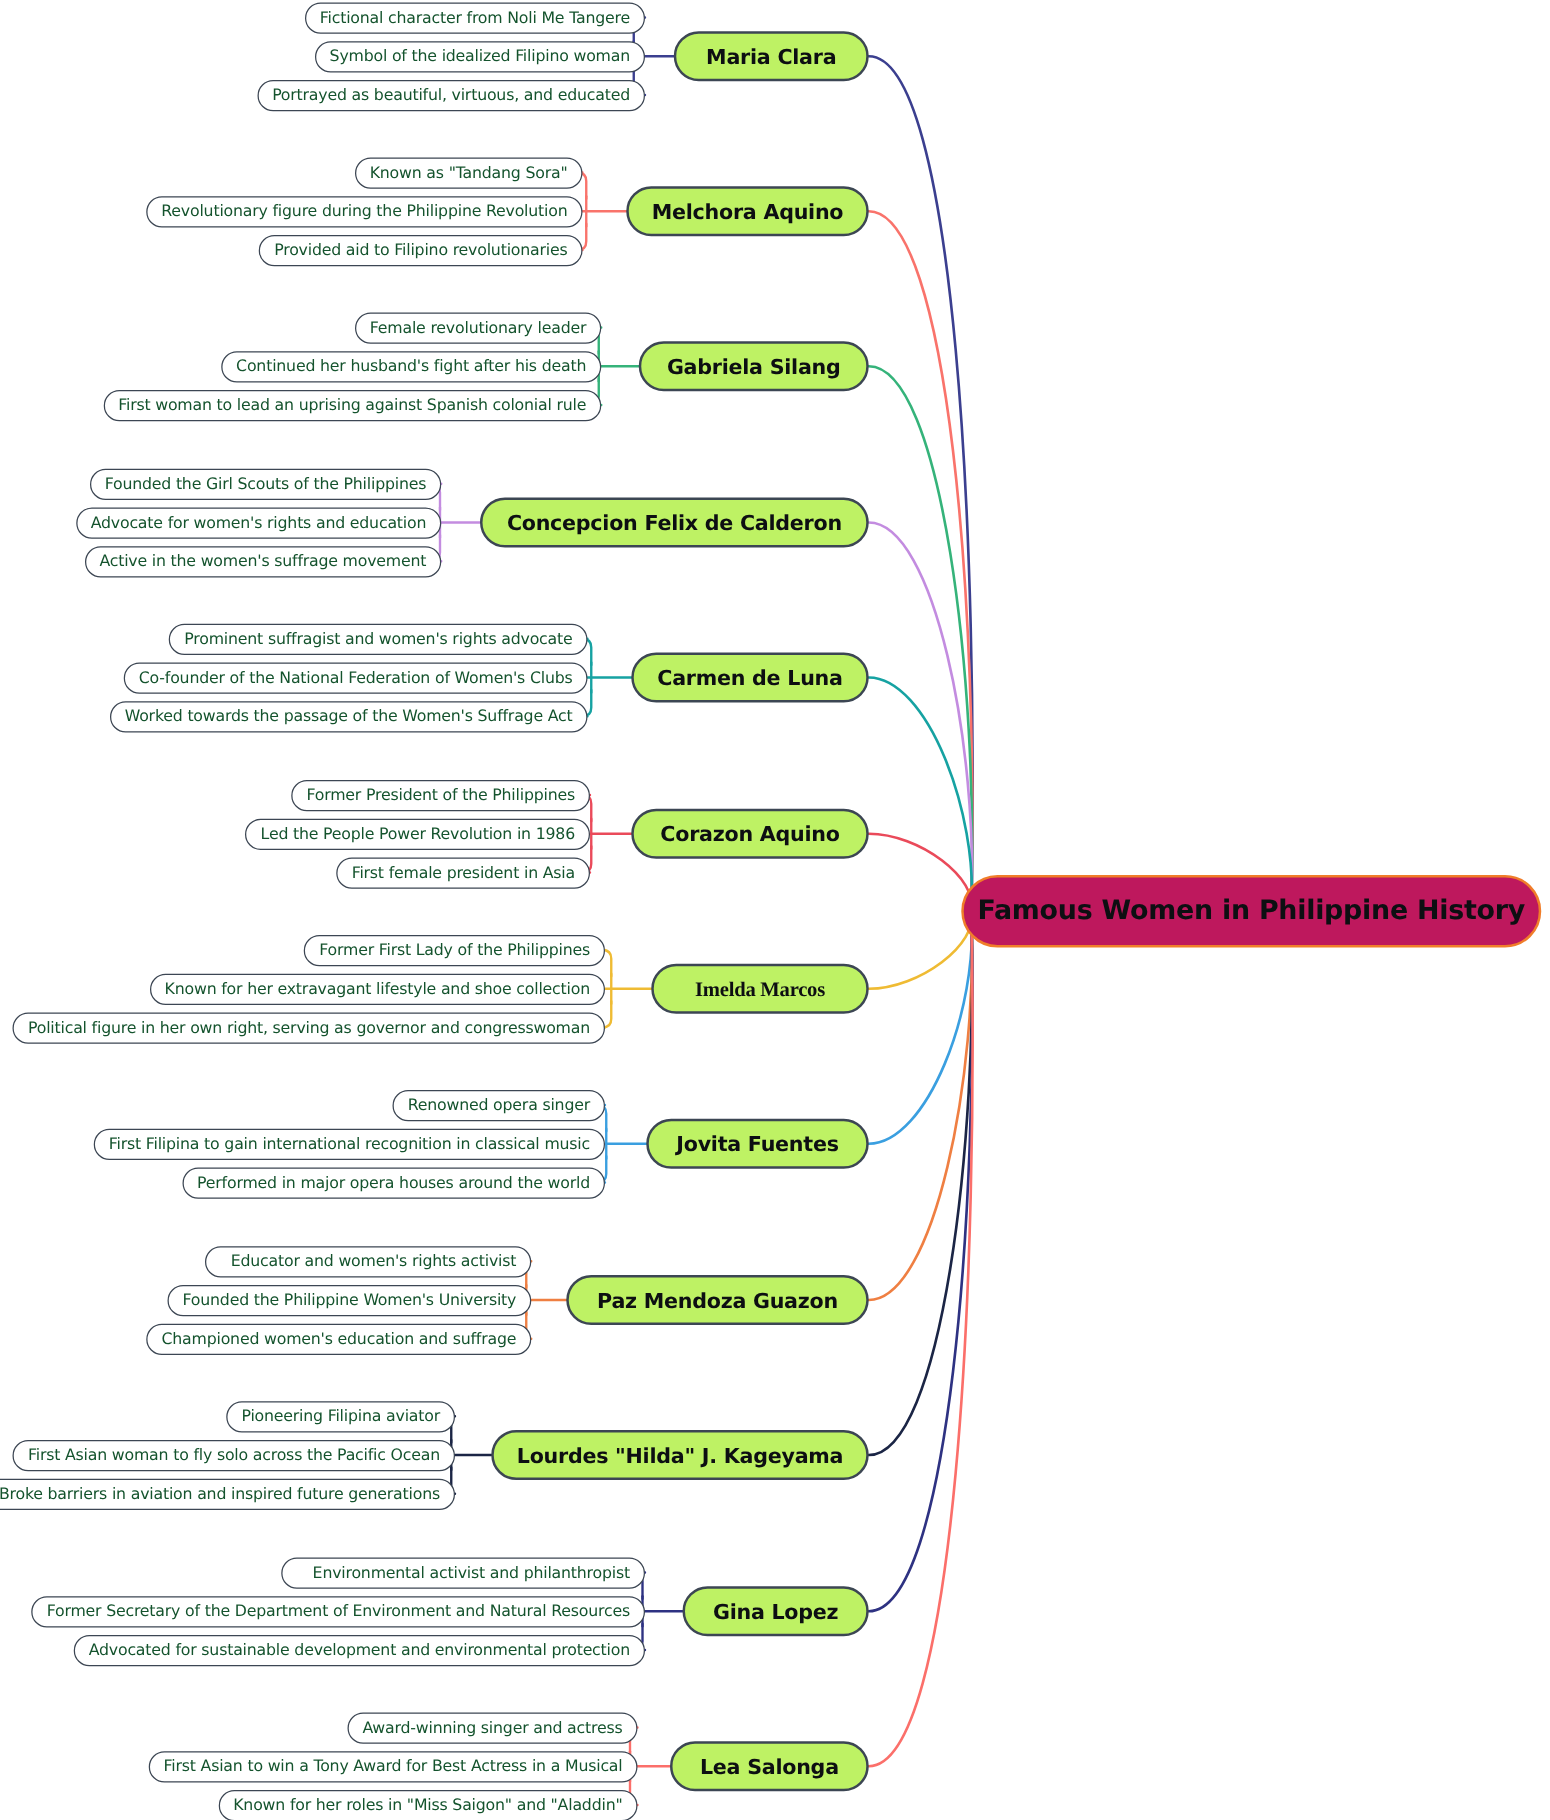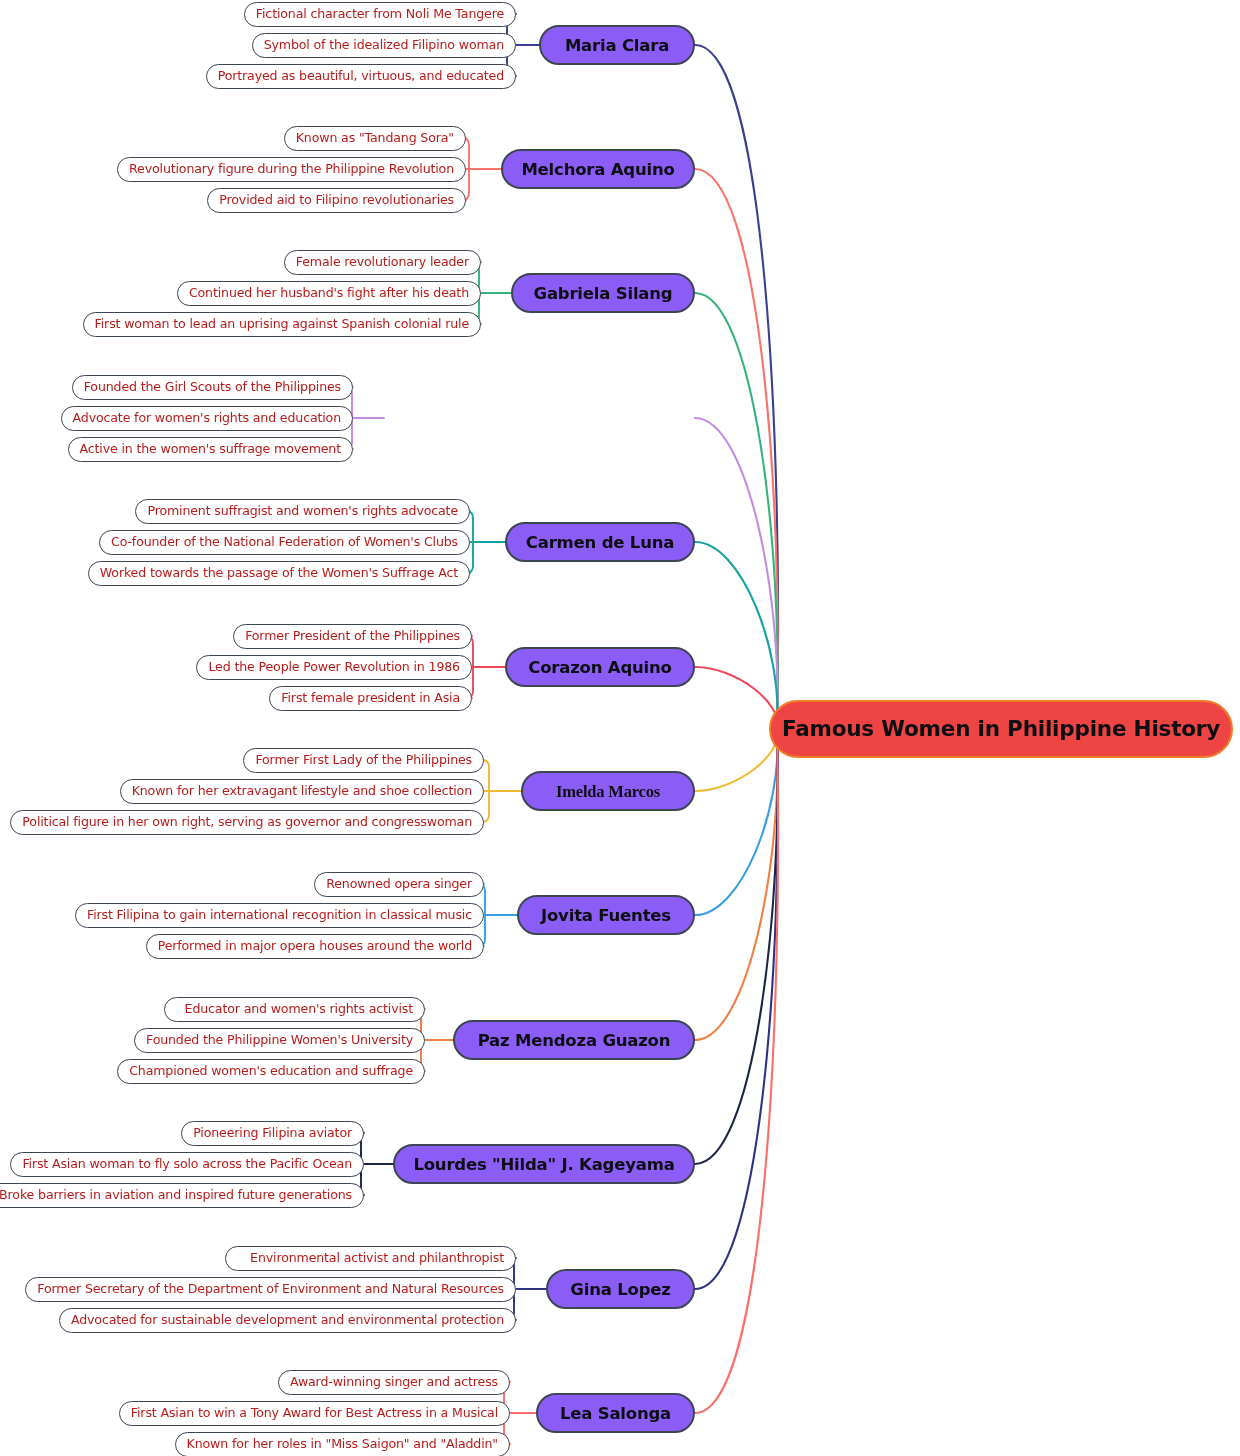--- a/index.html
+++ b/index.html
@@ -34,56 +34,56 @@
   }
 
   .leaf-node {
     position: absolute;
     box-sizing: border-box;
     height: 25px;
     line-height: 21px;
     background: #ffffff;
     border: 1.6px solid #3c4653;
     border-radius: 13px;
-    color: #b91c1c;
+    color: #14532d;
     font-size: 12.6px;
     font-family: "DejaVu Sans", sans-serif;
     white-space: nowrap;
     padding: 0 11px;
     text-align: center;
     letter-spacing: -0.15px;
   }
 
   .branch-node {
     position: absolute;
     box-sizing: border-box;
     height: 40px;
     line-height: 37px;
-    background: #8b5cf6;
+    background: #bef264;
     border: 2px solid #3c4653;
     border-radius: 21px;
     color: #0d0f12;
     font-size: 16.5px;
     font-weight: bold;
     font-family: "DejaVu Sans", sans-serif;
     white-space: nowrap;
     padding: 0 18px;
     text-align: center;
     letter-spacing: -0.2px;
   }
 
   .root-node {
     position: absolute;
     box-sizing: border-box;
     left: 769px;
     top: 700px;
     width: 464px;
     height: 58px;
     line-height: 54px;
-    background: #ef4444;
+    background: #be185d;
     border: 2.6px solid #f07d2a;
     border-radius: 30px;
     color: #0d0f12;
     font-size: 21.5px;
     font-weight: bold;
     font-family: "DejaVu Sans", sans-serif;
     white-space: nowrap;
     text-align: center;
     letter-spacing: -0.2px;
   }
@@ -166,20 +166,21 @@
       <div class="leaf-node" style="top: 157px; right: 774px;">Revolutionary figure during the Philippine Revolution</div>
       <div class="leaf-node" style="top: 188px; right: 774px;">Provided aid to Filipino revolutionaries</div>
       <div class="branch-node" style="left: 501px; top: 149px; width: 194px;">Melchora Aquino</div>
       <div class="leaf-node" style="top: 250px; right: 759px; margin-left: 32px;">Female revolutionary leader</div>
       <div class="leaf-node" style="top: 281px; right: 759px;">Continued her husband's fight after his death</div>
       <div class="leaf-node" style="top: 312px; right: 759px;">First woman to lead an uprising against Spanish colonial rule</div>
       <div class="branch-node" style="left: 511px; top: 273px; width: 184px;">Gabriela Silang</div>
       <div class="leaf-node" style="top: 375px; right: 887px;">Founded the Girl Scouts of the Philippines</div>
       <div class="leaf-node" style="top: 406px; right: 887px;">Advocate for women's rights and education</div>
       <div class="leaf-node" style="top: 437px; right: 887px;">Active in the women's suffrage movement</div>
+      <div class="branch-node" style="left: 384px; top: 398px; width: 311px;">Concepcion Felix de Calderon</div>
       <div class="leaf-node" style="top: 499px; right: 770px; margin-left: 25px;">Prominent suffragist and women's rights advocate</div>
       <div class="leaf-node" style="top: 530px; right: 770px;">Co-founder of the National Federation of Women's Clubs</div>
       <div class="leaf-node" style="top: 561px; right: 770px;">Worked towards the passage of the Women's Suffrage Act</div>
       <div class="branch-node" style="left: 505px; top: 522px; width: 190px;">Carmen de Luna</div>
       <div class="leaf-node" style="top: 624px; right: 768px;">Former President of the Philippines</div>
       <div class="leaf-node" style="top: 655px; right: 768px;">Led the People Power Revolution in 1986</div>
       <div class="leaf-node" style="top: 686px; right: 768px;">First female president in Asia</div>
       <div class="branch-node" style="left: 505px; top: 647px; width: 190px;">Corazon Aquino</div>
       <div class="leaf-node" style="top: 748px; right: 756px;">Former First Lady of the Philippines</div>
       <div class="leaf-node" style="top: 779px; right: 756px;">Known for her extravagant lifestyle and shoe collection</div>

